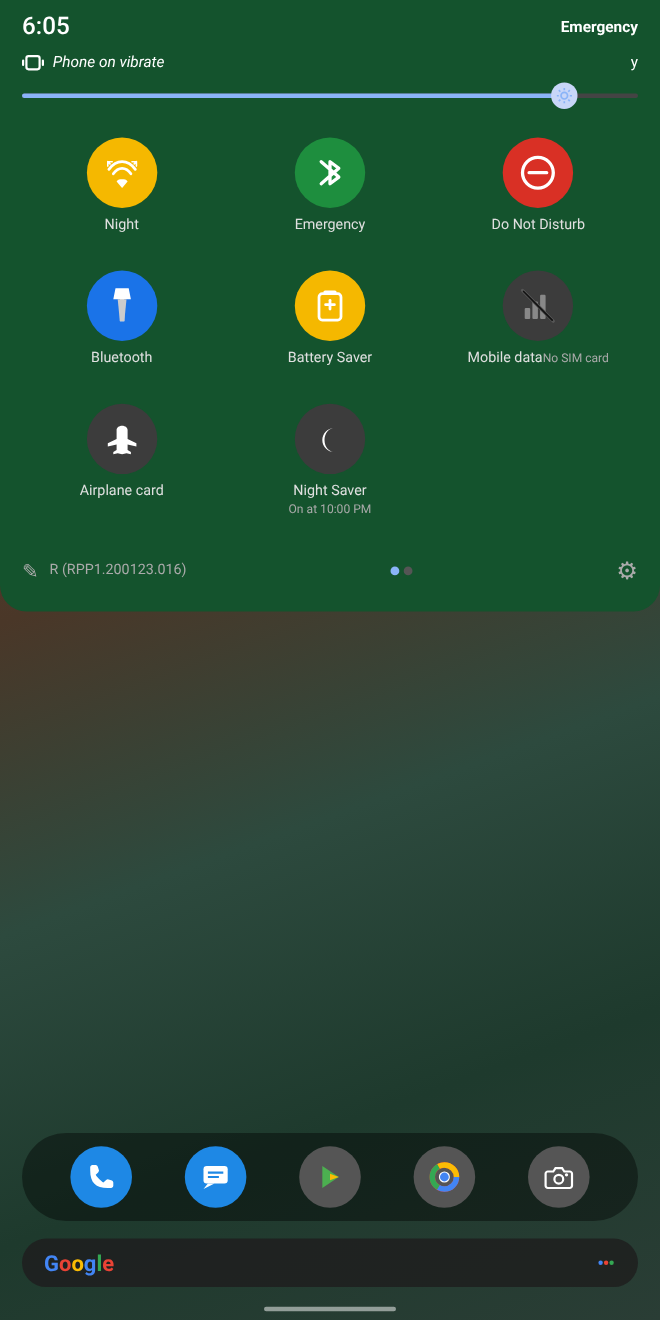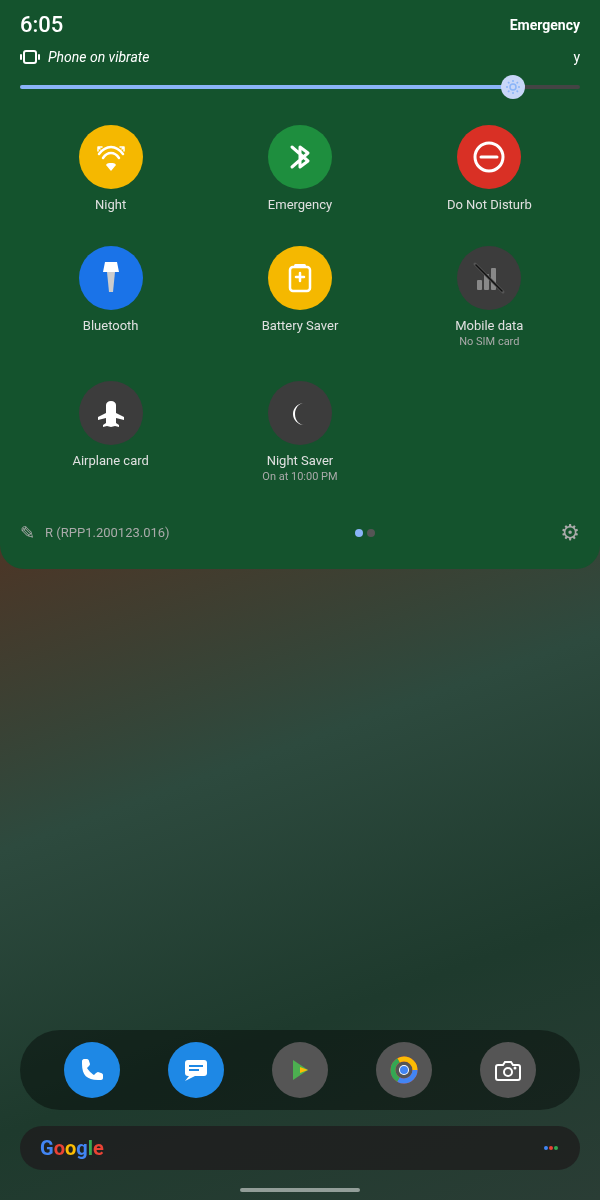--- a/index.html
+++ b/index.html
@@ -364,21 +364,21 @@
       <div class="qs-icon-circle bg-gray">
         <svg width="36" height="36" viewBox="0 0 36 36">
 
           <rect x="6" y="20" width="5" height="10" rx="1" fill="#888"></rect>
           <rect x="13" y="14" width="5" height="16" rx="1" fill="#888"></rect>
           <rect x="20" y="8" width="5" height="22" rx="1" fill="#888"></rect>
           <line x1="4" y1="4" x2="32" y2="32" stroke="#555" stroke-width="3" stroke-linecap="round"></line>
           <line x1="5" y1="5" x2="31" y2="31" stroke="#111" stroke-width="1.5" stroke-linecap="round"></line>
         </svg>
       </div>
-      <div style="display:flex;flex-direction:column;align-items:center;">
+      <div style="display:flex;flex-direction:row;align-items:center;">
         <span class="qs-label">Mobile data</span>
         <span class="qs-label" style="font-size:11px;color:#aaa;">No SIM card</span>
       </div>
     </div>
 
     <div class="qs-tile">
       <div class="qs-icon-circle bg-gray-dark">
         <svg width="36" height="36" viewBox="0 0 36 36">
           <path d="M18 6 C15 6 13 8 13 10 L13 18 L5 22 L5 25 L13 23 L13 28 L10 30 L10 32 L14 31 L18 32 L22 31 L26 32 L26 30 L23 28 L23 23 L31 25 L31 22 L23 18 L23 10 C23 8 21 6 18 6Z" fill="white"></path>
         </svg>

